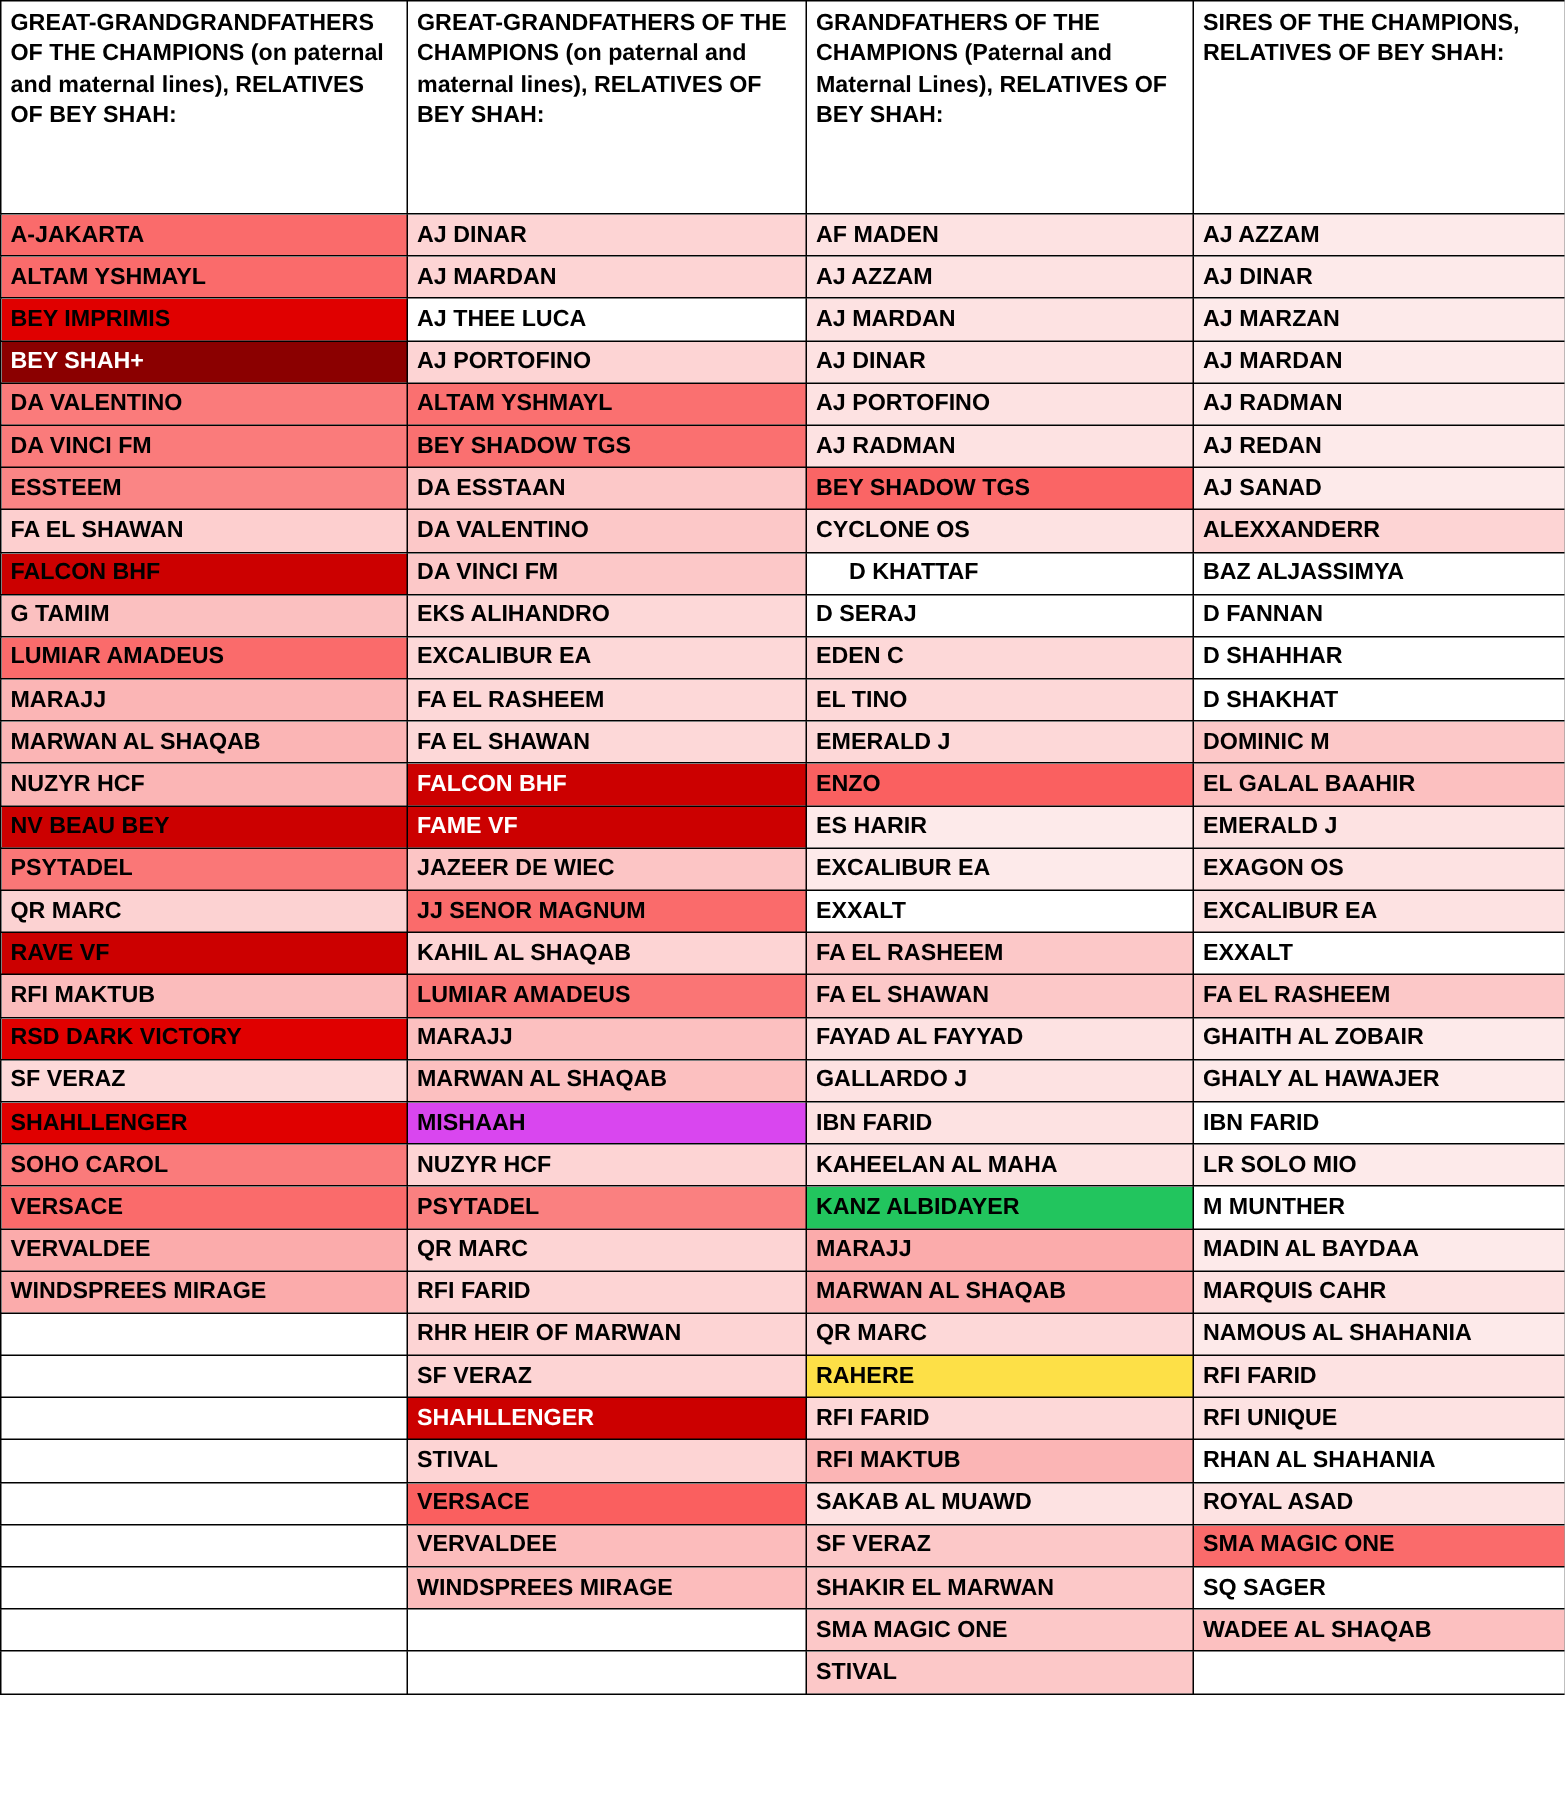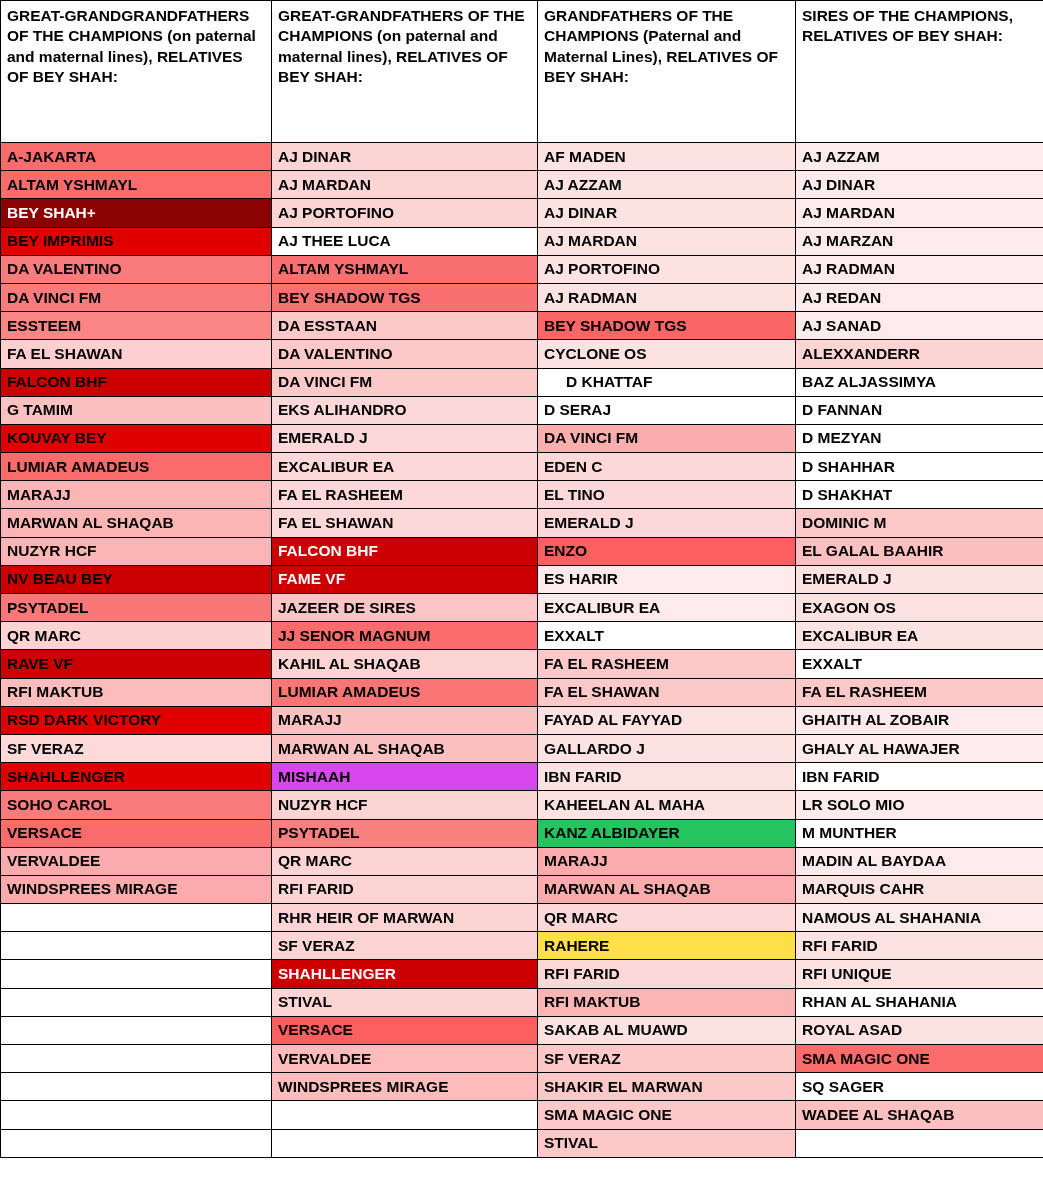--- a/index.html
+++ b/index.html
@@ -75,32 +75,32 @@
         <td class="cell" style="background: rgb(253, 226, 226);">AF MADEN</td>
         <td class="cell" style="background: rgb(253, 234, 234);">AJ AZZAM</td>
       </tr>
       <tr>
         <td class="cell" style="background: rgb(250, 107, 107);">ALTAM YSHMAYL</td>
         <td class="cell" style="background: rgb(253, 212, 212);">AJ MARDAN</td>
         <td class="cell" style="background: rgb(253, 226, 226);">AJ AZZAM</td>
         <td class="cell" style="background: rgb(253, 234, 234);">AJ DINAR</td>
       </tr>
       <tr>
+        <td class="cell" style="background: rgb(224, 0, 0);">BEY IMPRIMIS</td>
+        <td class="cell" style="background: rgb(255, 255, 255);">AJ THEE LUCA</td>
+        <td class="cell" style="background: rgb(253, 226, 226);">AJ MARDAN</td>
+        <td class="cell" style="background: rgb(253, 234, 234);">AJ MARZAN</td>
+      </tr>
+      <tr>
         <td class="cell" style="background: rgb(139, 0, 0); color: rgb(255, 255, 255);">BEY SHAH+</td>
         <td class="cell" style="background: rgb(253, 212, 212);">AJ PORTOFINO</td>
         <td class="cell" style="background: rgb(253, 226, 226);">AJ DINAR</td>
         <td class="cell" style="background: rgb(253, 234, 234);">AJ MARDAN</td>
       </tr>
       <tr>
-        <td class="cell" style="background: rgb(224, 0, 0);">BEY IMPRIMIS</td>
-        <td class="cell" style="background: rgb(255, 255, 255);">AJ THEE LUCA</td>
-        <td class="cell" style="background: rgb(253, 226, 226);">AJ MARDAN</td>
-        <td class="cell" style="background: rgb(253, 234, 234);">AJ MARZAN</td>
-      </tr>
-      <tr>
         <td class="cell" style="background: rgb(250, 123, 123);">DA VALENTINO</td>
         <td class="cell" style="background: rgb(250, 112, 112);">ALTAM YSHMAYL</td>
         <td class="cell" style="background: rgb(253, 226, 226);">AJ PORTOFINO</td>
         <td class="cell" style="background: rgb(253, 234, 234);">AJ RADMAN</td>
       </tr>
       <tr>
         <td class="cell" style="background: rgb(250, 123, 123);">DA VINCI FM</td>
         <td class="cell" style="background: rgb(250, 112, 112);">BEY SHADOW TGS</td>
         <td class="cell" style="background: rgb(253, 226, 226);">AJ RADMAN</td>
         <td class="cell" style="background: rgb(253, 234, 234);">AJ REDAN</td>
@@ -123,26 +123,20 @@
         <td class="cell" style="background: rgb(255, 255, 255); padding-left: 28px;">D KHATTAF</td>
         <td class="cell" style="background: rgb(255, 255, 255);">BAZ ALJASSIMYA</td>
       </tr>
       <tr>
         <td class="cell" style="background: rgb(251, 192, 192);">G TAMIM</td>
         <td class="cell" style="background: rgb(253, 216, 216);">EKS ALIHANDRO</td>
         <td class="cell" style="background: rgb(255, 255, 255);">D SERAJ</td>
         <td class="cell" style="background: rgb(255, 255, 255);">D FANNAN</td>
       </tr>
       <tr>
-        <td class="cell" style="background: rgb(224, 0, 0);">KOUVAY BEY</td>
-        <td class="cell" style="background: rgb(253, 216, 216);">EMERALD J</td>
-        <td class="cell" style="background: rgb(251, 174, 174);">DA VINCI FM</td>
-        <td class="cell" style="background: rgb(255, 255, 255);">D MEZYAN</td>
-      </tr>
-      <tr>
         <td class="cell" style="background: rgb(250, 107, 107);">LUMIAR AMADEUS</td>
         <td class="cell" style="background: rgb(253, 216, 216);">EXCALIBUR EA</td>
         <td class="cell" style="background: rgb(253, 216, 216);">EDEN C</td>
         <td class="cell" style="background: rgb(255, 255, 255);">D SHAHHAR</td>
       </tr>
       <tr>
         <td class="cell" style="background: rgb(251, 181, 181);">MARAJJ</td>
         <td class="cell" style="background: rgb(253, 216, 216);">FA EL RASHEEM</td>
         <td class="cell" style="background: rgb(253, 216, 216);">EL TINO</td>
         <td class="cell" style="background: rgb(255, 255, 255);">D SHAKHAT</td>
@@ -160,21 +154,21 @@
         <td class="cell" style="background: rgb(252, 192, 192);">EL GALAL BAAHIR</td>
       </tr>
       <tr>
         <td class="cell" style="background: rgb(204, 0, 0);">NV BEAU BEY</td>
         <td class="cell" style="background: rgb(204, 0, 0); color: rgb(255, 255, 255);">FAME VF</td>
         <td class="cell" style="background: rgb(253, 234, 234);">ES HARIR</td>
         <td class="cell" style="background: rgb(253, 226, 226);">EMERALD J</td>
       </tr>
       <tr>
         <td class="cell" style="background: rgb(250, 119, 119);">PSYTADEL</td>
-        <td class="cell" style="background: rgb(252, 197, 197);">JAZEER DE SIRES</td>
+        <td class="cell" style="background: rgb(252, 197, 197);">JAZEER DE WIEC</td>
         <td class="cell" style="background: rgb(253, 234, 234);">EXCALIBUR EA</td>
         <td class="cell" style="background: rgb(253, 226, 226);">EXAGON OS</td>
       </tr>
       <tr>
         <td class="cell" style="background: rgb(252, 210, 210);">QR MARC</td>
         <td class="cell" style="background: rgb(250, 107, 107);">JJ SENOR MAGNUM</td>
         <td class="cell" style="background: rgb(255, 255, 255);">EXXALT</td>
         <td class="cell" style="background: rgb(253, 226, 226);">EXCALIBUR EA</td>
       </tr>
       <tr>

